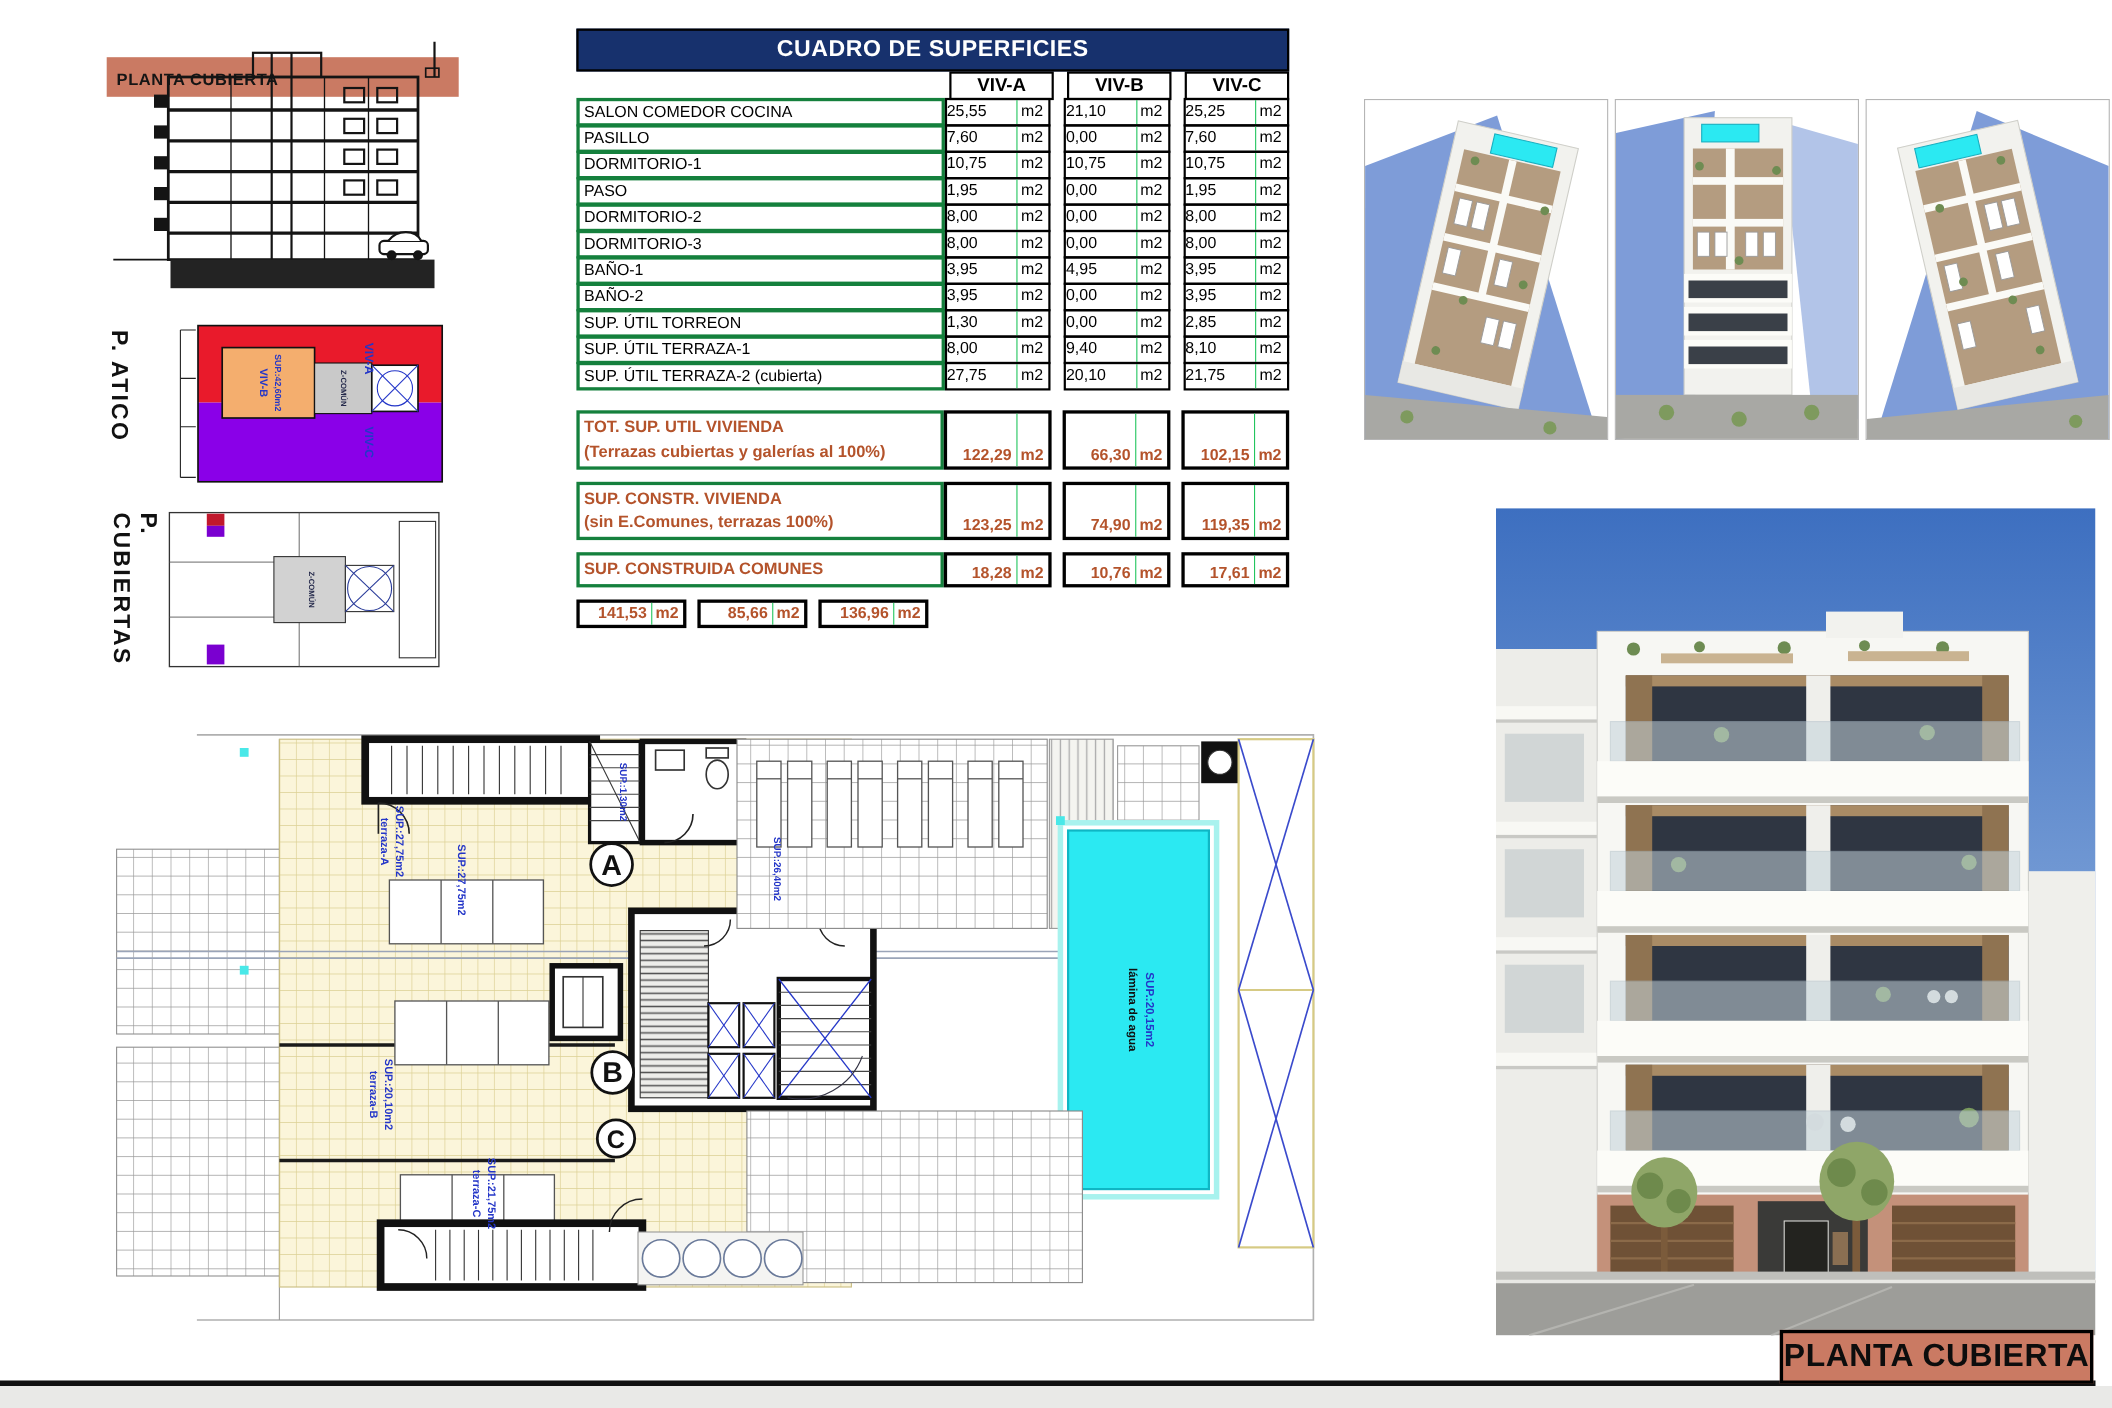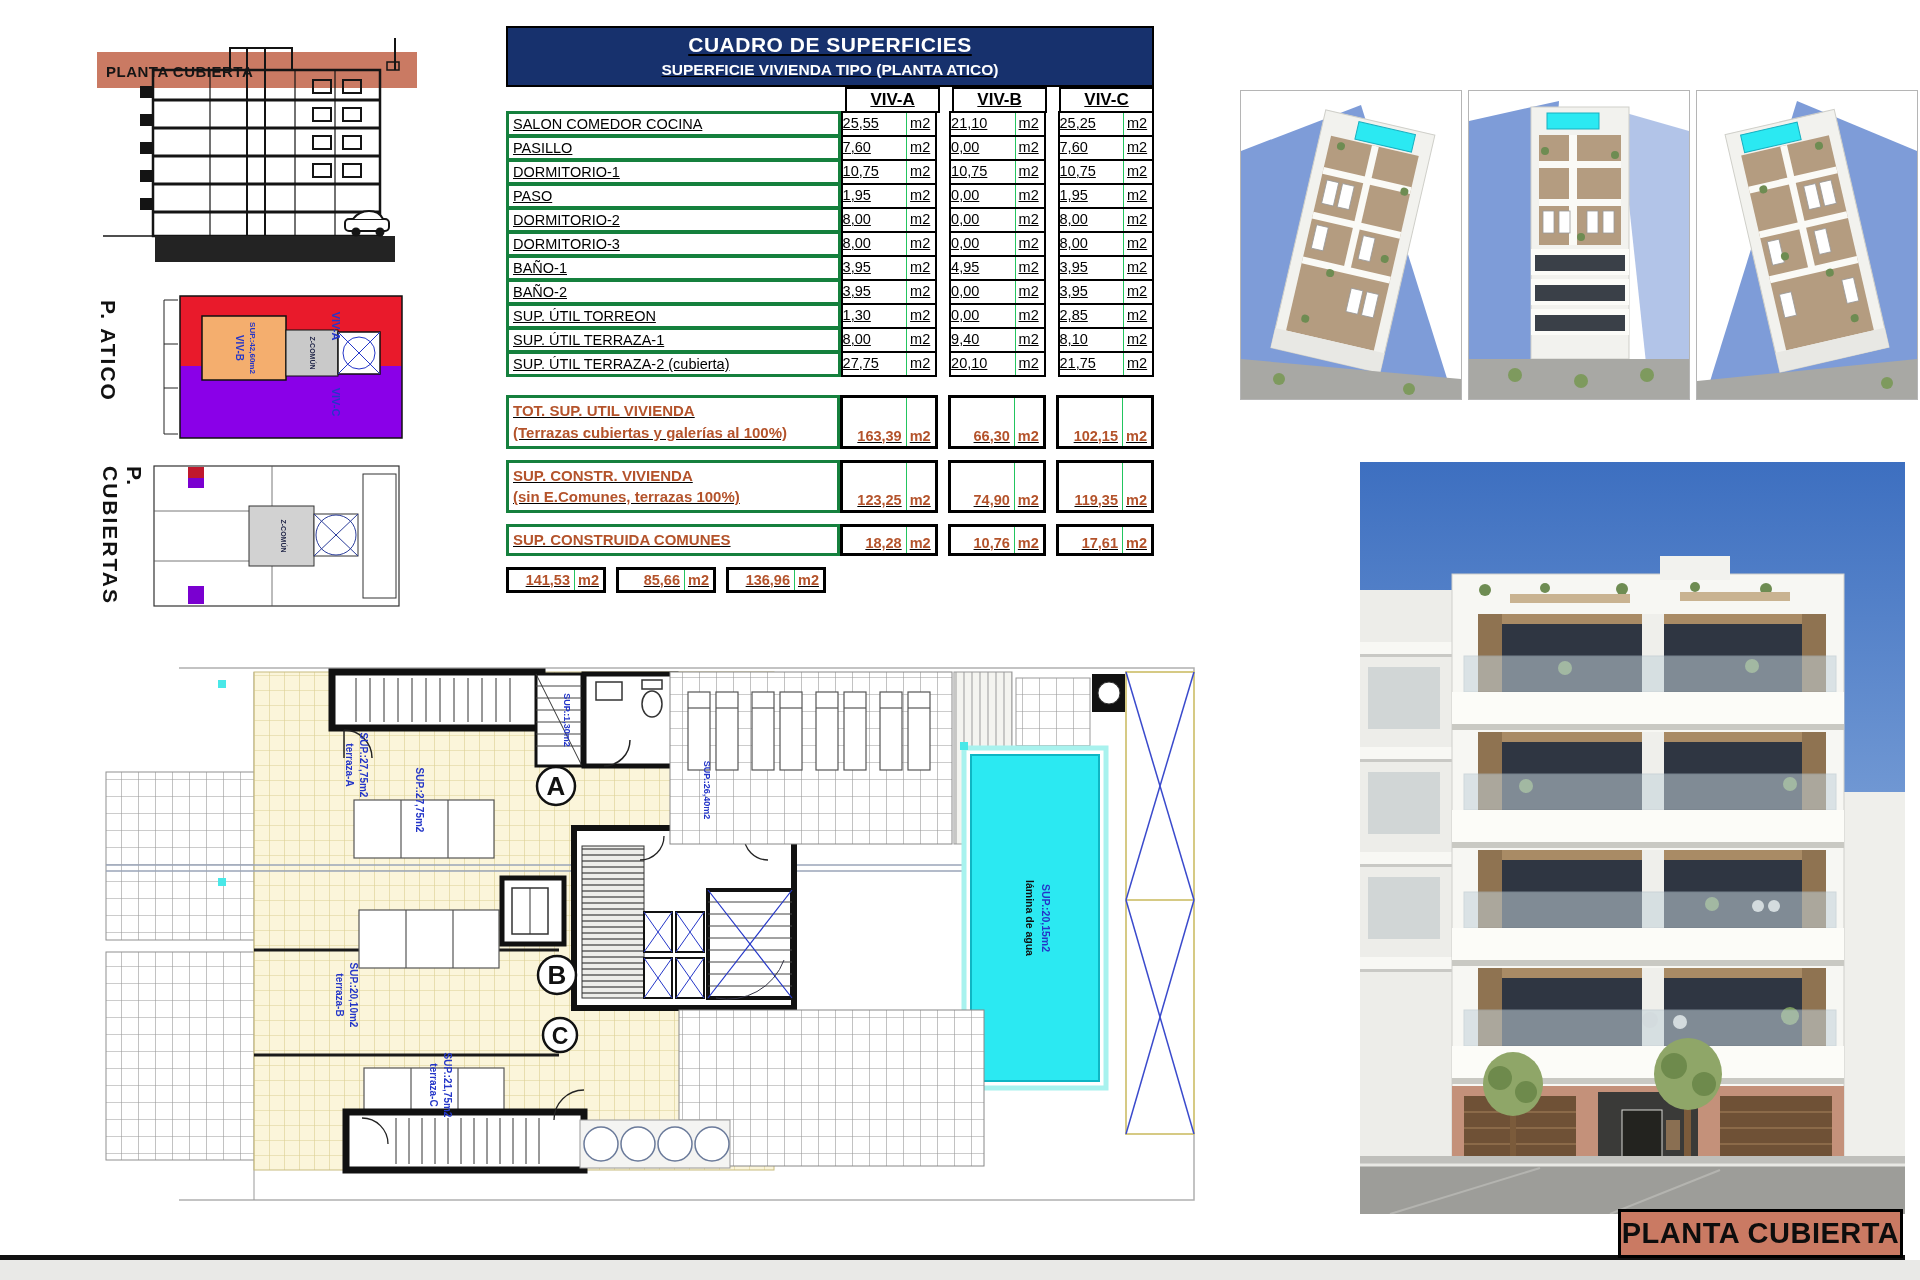--- a/index.html
+++ b/index.html
@@ -1,21 +1,21 @@
 <!DOCTYPE html>
 <html><head>
 <meta charset="utf-8">
 <style>
   html,body{margin:0;padding:0;background:#fff;width:1920px;height:1280px;overflow:hidden;
     font-family:"Liberation Sans", sans-serif;}
   .sheet{position:relative;width:1920px;height:1280px;background:#fff;}
   .abs{position:absolute;}
 
   
-  .stable{left:506px;top:26px;width:648px;text-decoration:underline;}
+  .stable{left:524px;top:26px;width:648px;}
   .t-head{background:#17316D;border:2px solid #000;color:#fff;text-align:center;padding:5px 0 6px;}
   .t-title{font-size:21px;font-weight:bold;letter-spacing:.5px;}
   .t-subtitle{font-size:15.5px;font-weight:bold;margin-top:4px;}
   .t-colrow{display:flex;margin-top:0px;}
   .t-colspacer{width:338px;}
   .t-col{width:94px;border:2px solid #000;margin-left:12px;text-align:center;
     font-weight:bold;font-size:17px;padding:1px 0;}
   .t-col:first-of-type{margin-left:0;}
   .t-row{display:flex;margin-top:-2px;}
   .t-label{width:330px;border:3px solid #15803d;font-size:14.5px;padding:2px 0 2px 4px;
@@ -150,21 +150,20 @@
         <rect x="34" y="12" width="16" height="10" fill="#7A00D0"></rect>
         <rect x="34" y="120" width="16" height="18" fill="#7A00D0"></rect>
       </g>
       <text transform="rotate(90 127 70)" x="127" y="70" text-anchor="middle" font-size="7" font-weight="bold" fill="#23284a">Z-COMÚN</text>
     </g>
   </svg>
 
   <div class="abs stable">
     <div class="t-head">
       <div class="t-title">CUADRO DE SUPERFICIES</div>
-      <div class="t-subtitle">SUPERFICIE VIVIENDA TIPO  (PLANTA ATICO)</div>
     </div>
     <div class="t-colrow">
       <div class="t-colspacer"></div>
       <div class="t-col">VIV-A</div>
       <div class="t-col">VIV-B</div>
       <div class="t-col">VIV-C</div>
     </div>
     <div id="t-rows">
         <div class="t-row">
           <div class="t-label">SALON COMEDOR COCINA</div>
@@ -333,21 +332,21 @@
         </div>
       </div>
     <div id="t-totals">
         <div class="t-gap"></div>
         <div class="t-row t-total">
           <div class="t-label">
             <div>TOT. SUP. UTIL VIVIENDA</div>
             <div>(Terrazas cubiertas y galerías al 100%)</div>
           </div>
           <div class="t-val first" style="margin-left:0px">
-            <span class="num">163,39</span>
+            <span class="num">122,29</span>
             <span class="unit">m2</span>
           </div>
           <div class="t-val first" style="margin-left:10px">
             <span class="num">66,30</span>
             <span class="unit">m2</span>
           </div>
           <div class="t-val first" style="margin-left:10px">
             <span class="num">102,15</span>
             <span class="unit">m2</span>
           </div>

